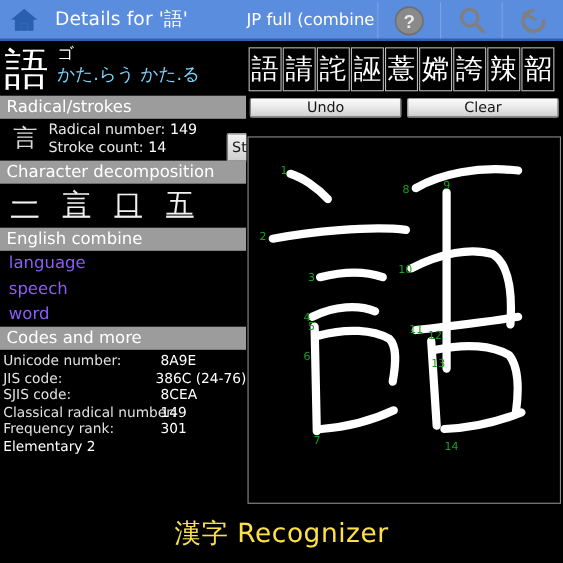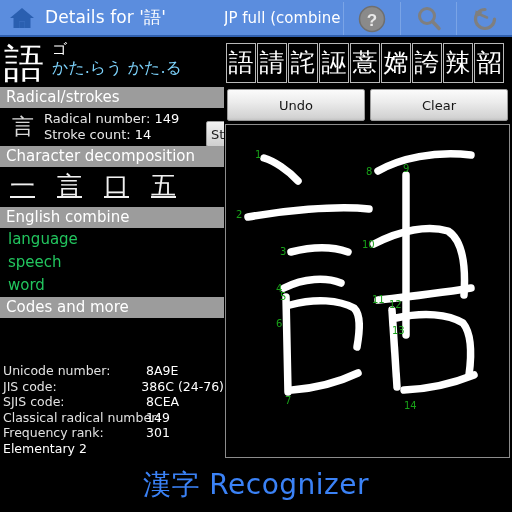--- a/index.html
+++ b/index.html
@@ -30,21 +30,21 @@
   }
   #home-btn {
     width: 44px; height: 37px;
     display: flex; align-items: center; justify-content: center;
   }
   .home-svg { display:block; }
   #app-title {
     color: #ffffff;
     font-size: 17px;
     white-space: nowrap;
-    margin-left: 1px;
+    margin-left: 6px;
     letter-spacing: 0.1px;
   }
   #mode-label {
     position: absolute;
     left: 224px; top: 9px;
     width: 120px;
     color: #ffffff;
     font-size: 15px;
     white-space: nowrap;
     overflow: hidden;
@@ -138,26 +138,25 @@
   .decomp-item {
     font-size: 25px;
     line-height: 30px;
     color: #f0f0f0;
     text-decoration: underline;
     margin-right: 22px;
   }
   .meaning {
     font-size: 15px;
     line-height: 23px;
-    color: #22c55e;
+    color: #8b5cf6;
     padding-left: 8px;
   }
   .codes {
     padding: 2px 0 0 3px;
-    margin-top: 43px;
   }
   .code-row {
     display: flex;
     font-size: 12.5px;
     line-height: 15.5px;
     color: #e2e2e2;
     white-space: nowrap;
   }
   .code-label { width: 143px; }
   .code-val { color: #ffffff; }
@@ -203,21 +202,21 @@
     background: #000000;
     color: #ffffff;
     font-size: 25px;
     line-height: 38px;
     text-align: center;
     box-sizing: border-box;
     overflow: hidden;
   }
   .btn {
     position: absolute;
-    height: 32px;
+    height: 18px;
     background: linear-gradient(180deg,#fbfbfb 0%,#ececec 40%,#d2d2d2 92%,#c4c4c4 100%);
     border: 1px solid #9a9a9a;
     border-radius: 2px;
     color: #151515;
     font-size: 13px;
     display: flex;
     align-items: center;
     justify-content: center;
     box-sizing: border-box;
   }
@@ -237,22 +236,22 @@
 
   
   #brand {
     position: absolute;
     left: 0; top: 458px;
     width: 512px; height: 54px;
     background: #000000;
     display: flex;
     align-items: center;
     justify-content: center;
-    color: #3b82f6;
-    font-size: 28px;
+    color: #fde047;
+    font-size: 24px;
     letter-spacing: 0.5px;
   }
 </style>
 </head>
 <body>
 
 <div id="app">
 
   <div id="titlebar">
     <div id="home-btn">

